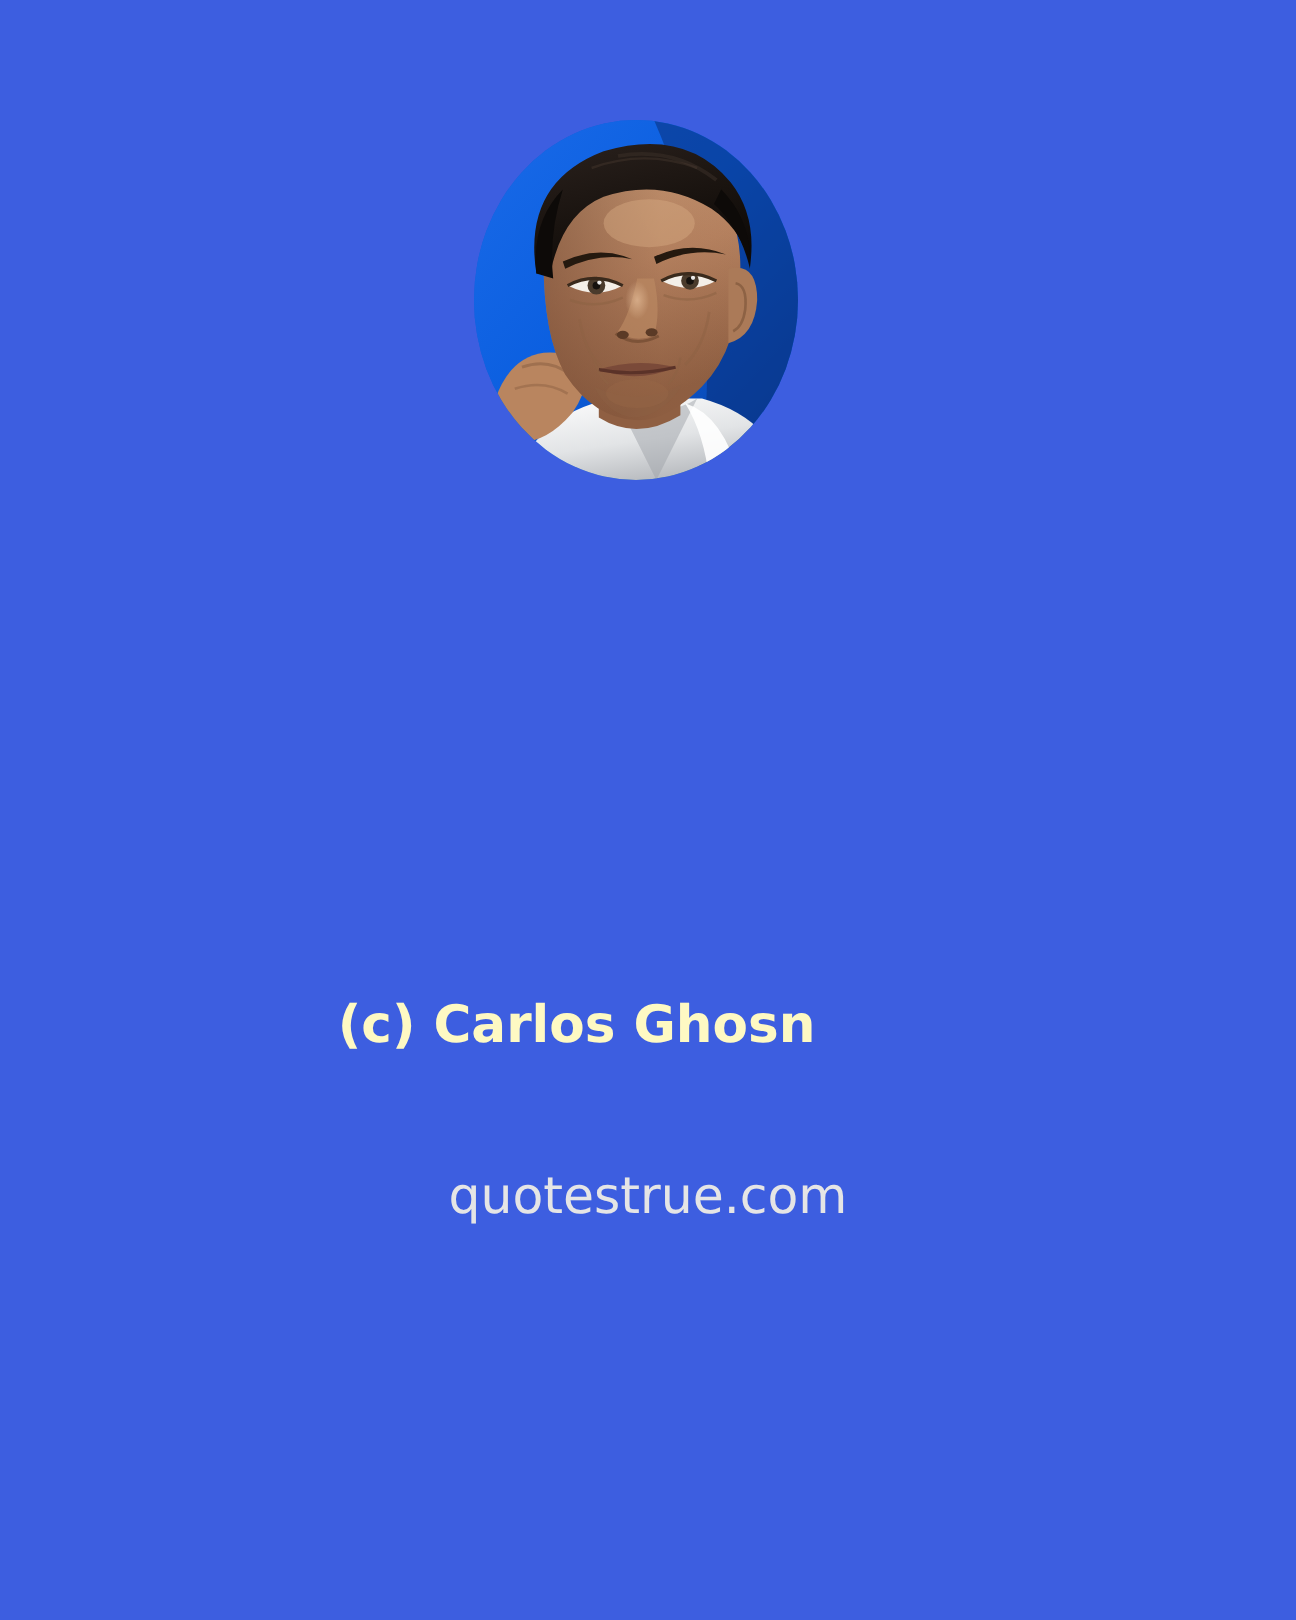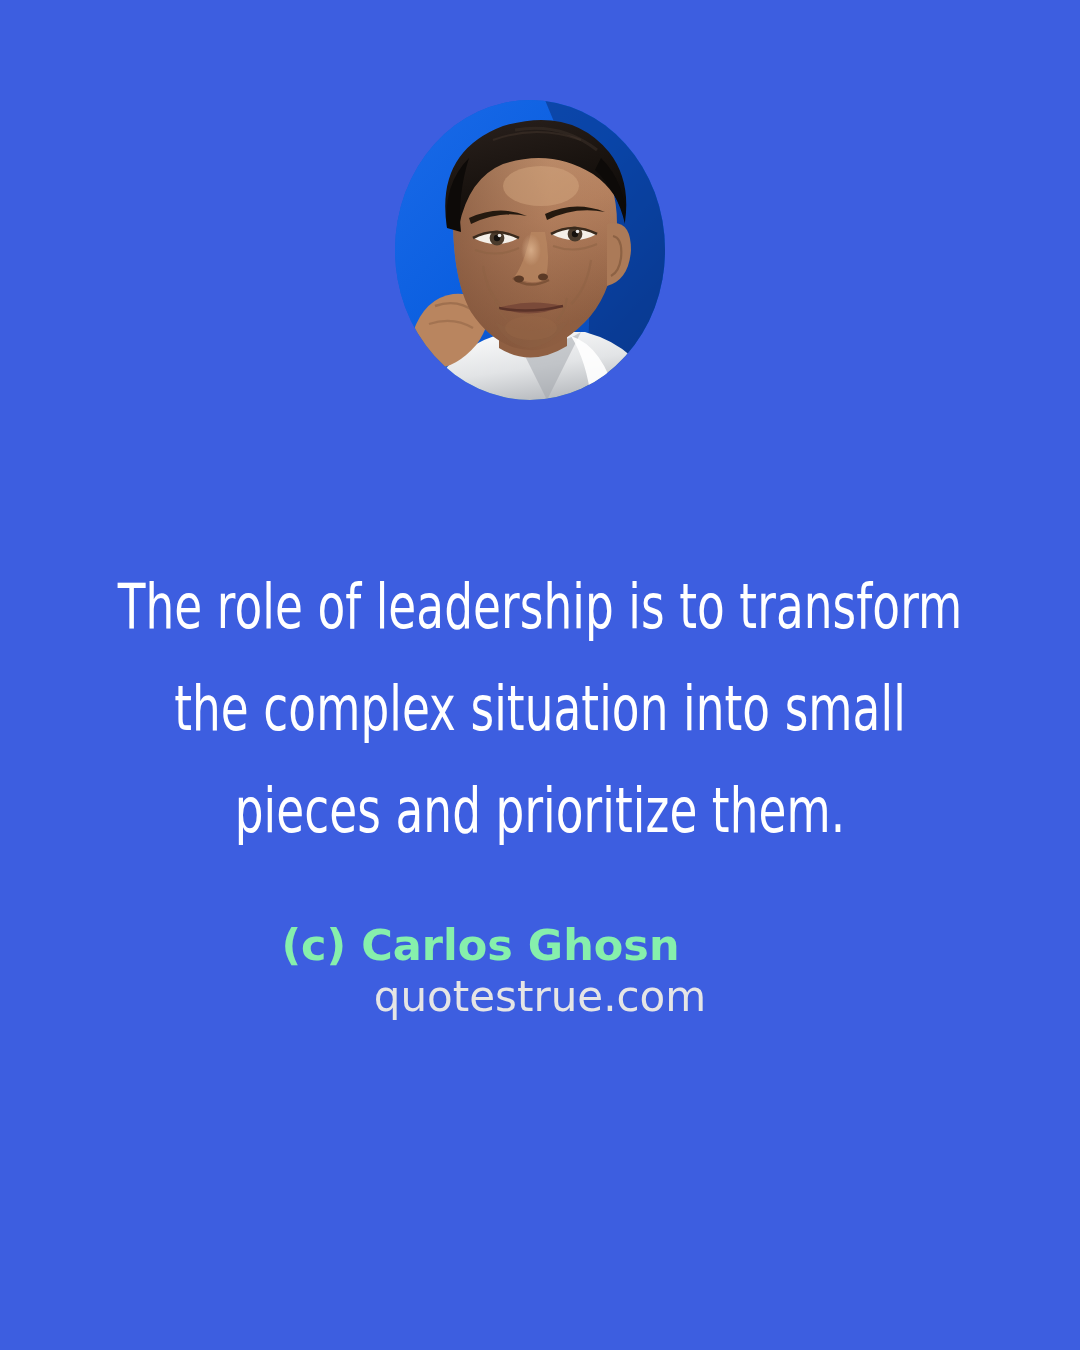--- a/index.html
+++ b/index.html
@@ -58,24 +58,24 @@
     letter-spacing: 0.1px;
     white-space: nowrap;
     transform: scaleX(0.80);
     transform-origin: center center;
   }
 
   
   .attribution {
     position: absolute;
     left: 0;
-    top: 916px;
+    top: 825px;
     width: 961px;
     text-align: center;
-    color: #86efac;
+    color: #fef9c3;
     font-family: "DejaVu Sans", "Liberation Sans", sans-serif;
     font-size: 43px;
     font-weight: 700;
     line-height: 58px;
     white-space: nowrap;
   }
 
   
   .source {
     position: absolute;
@@ -188,23 +188,18 @@
       <path d="M172 198 Q170 212 162 220" stroke="#8d6244" stroke-width="2" fill="none" opacity="0.6"></path>
 
       <path d="M100 222 Q136 240 174 220 Q158 246 134 248 Q112 246 100 222 Z" fill="#8d6244" opacity="0.35"></path>
       <ellipse cx="136" cy="228" rx="26" ry="12" fill="#9a6a49" opacity="0.3"></ellipse>
 
       <path d="M88 166 Q92 192 106 206" stroke="#8d6244" stroke-width="2.2" fill="none" opacity="0.5"></path>
       <path d="M196 160 Q192 188 176 204" stroke="#8d6244" stroke-width="2.2" fill="none" opacity="0.5"></path>
     </svg>
   </div>
 
-  <div class="quote-block">
-    <span class="quote-line">The role of leadership is to transform</span>
-    <span class="quote-line">the complex situation into small</span>
-    <span class="quote-line">pieces and prioritize them.</span>
-  </div>
 
   <div class="attribution">(c) Carlos Ghosn</div>
 
   <div class="source">quotestrue.com</div>
 
 </div>
 
 </body></html>

